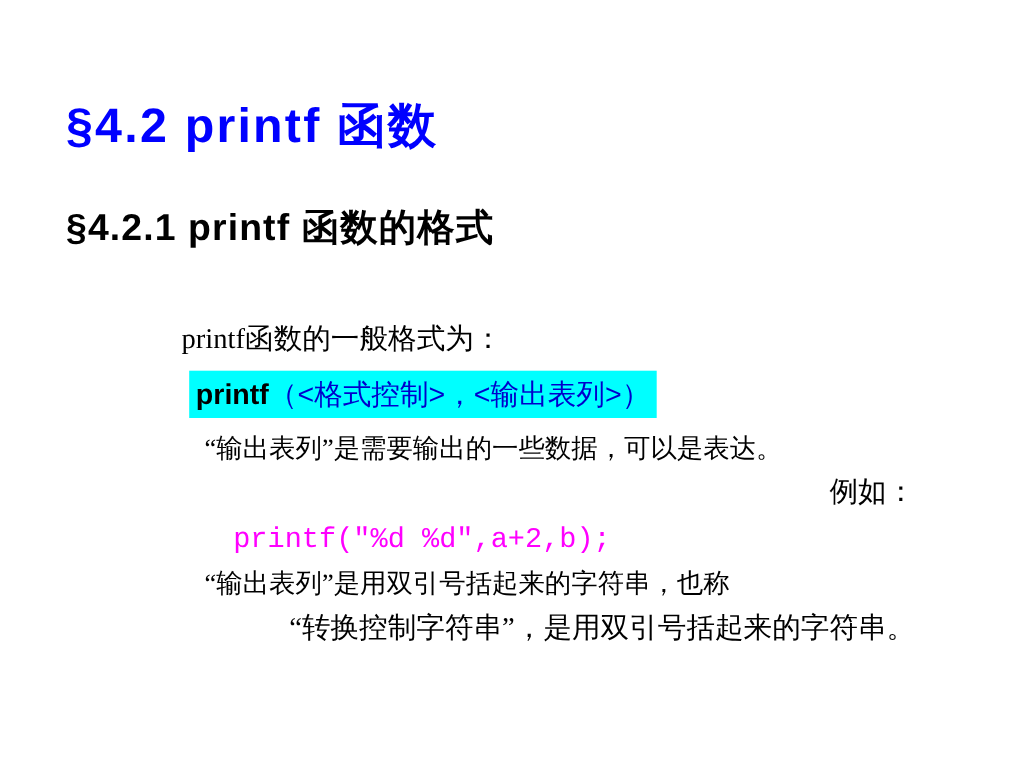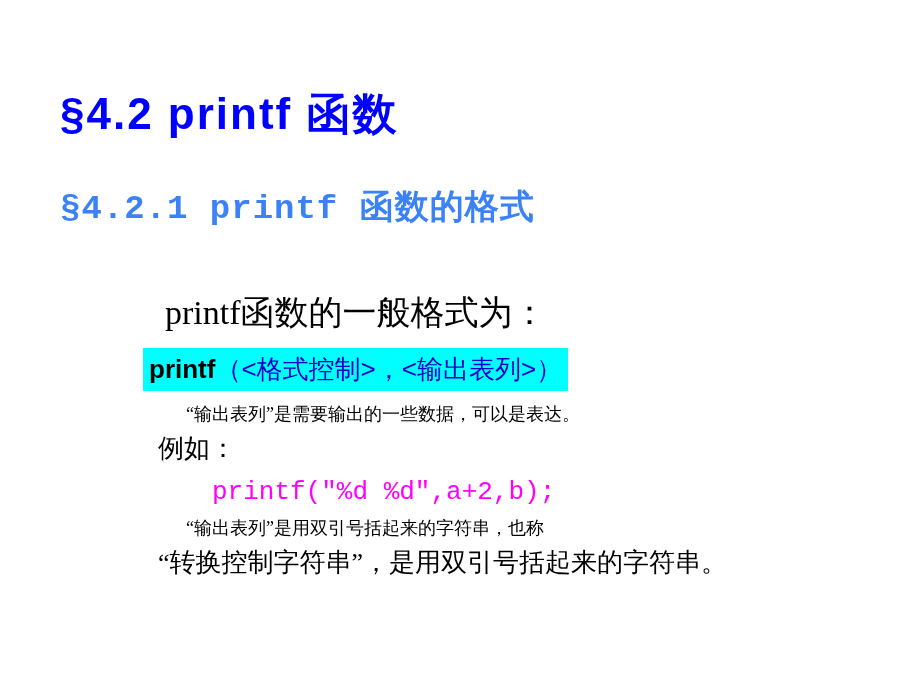--- a/index.html
+++ b/index.html
@@ -20,60 +20,61 @@
     }
     .main-title {
       color: #0000ff;
       font-size: 44px;
       font-weight: bold;
       font-family: "SimHei", "黑体", sans-serif;
       margin-bottom: 40px;
       letter-spacing: 2px;
     }
     .sub-title {
-      color: #3b82f6;
+      color: #000000;
       font-size: 34px;
       font-weight: bold;
-      font-family: Liberation Mono, monospace;
+      font-family: Liberation Sans, sans-serif;
       margin-bottom: 60px;
       letter-spacing: 1px;
     }
     .intro-line {
       margin-left: 105px;
-      font-size: 34px;
+      font-size: 26px;
       margin-bottom: 12px;
     }
     .highlight-box {
       background: #00ffff;
       display: inline-block;
       padding: 4px 6px;
-      margin-left: 83px;
+      margin-left: 112px;
       margin-bottom: 10px;
       font-size: 26px;
     }
     .highlight-box .printf-bold {
       font-weight: bold;
       font-family: "SimHei", "黑体", sans-serif;
       color: #000;
     }
     .highlight-box .blue-text {
       color: #0000cc;
       font-family: "SimHei", "黑体", sans-serif;
     }
     .para-line {
-      font-size: 18px;
+      font-size: 24px;
       line-height: 1.55;
       margin-left: 70px;
       text-indent: 56px;
     }
     .para-line-noindent {
       font-size: 26px;
       line-height: 1.55;
       margin-left: 98px;
       text-indent: 0;
+      text-align: right;
     }
     .code-line {
       color: #ff00ff;
       font-family: "Courier New", monospace;
       font-size: 26px;
       margin-left: 152px;
       margin-top: 8px;
       margin-bottom: 8px;
     }
   </style>

